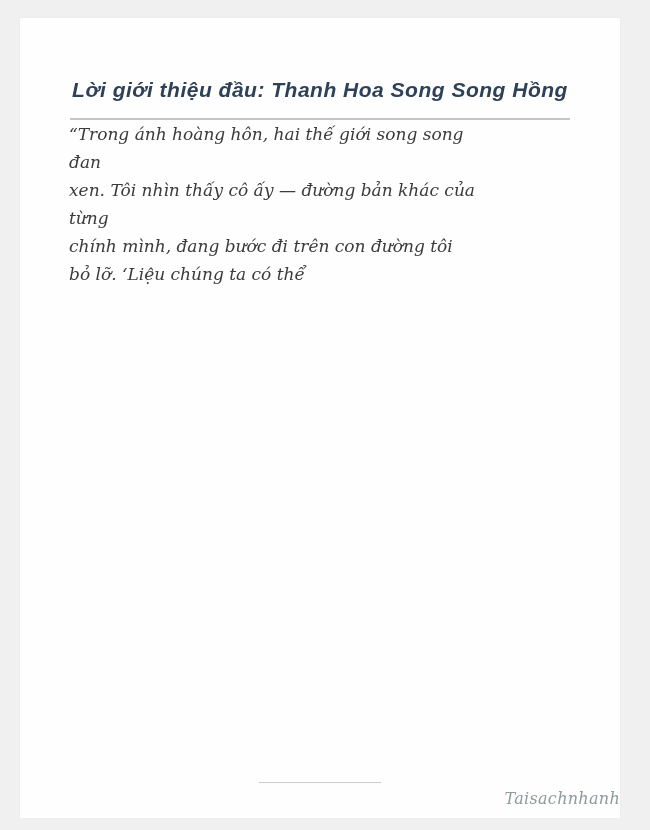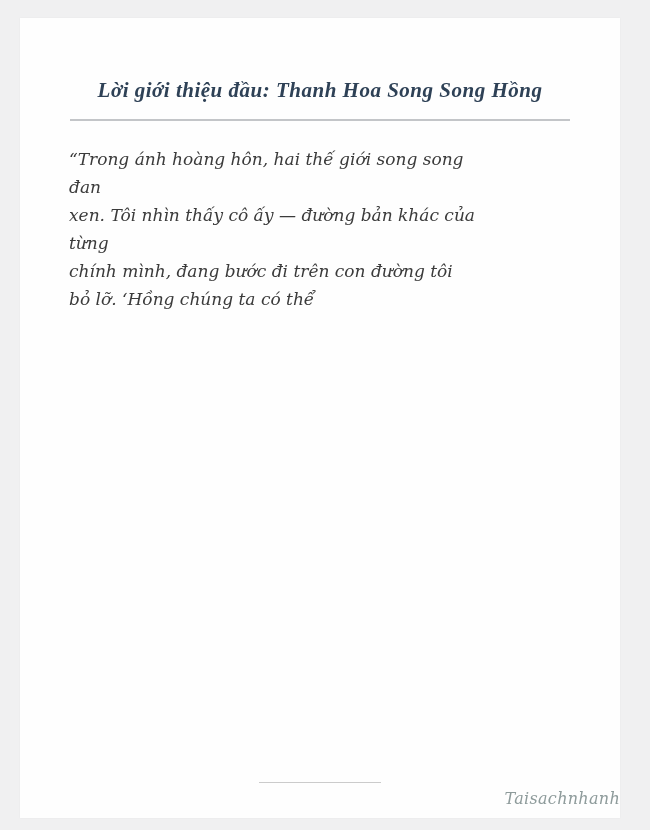--- a/index.html
+++ b/index.html
@@ -24,38 +24,37 @@
     top: 18px;
     width: 600px;
     height: 800px;
     background: #fefefe;
     box-shadow: 0 0 2px rgba(0,0,0,0.04);
   }
 
   .page-title {
     margin-top: 60px;
     text-align: center;
-    font-family: Liberation Serif, serif;
+    font-family: Liberation Sans, sans-serif;
     font-style: italic;
     font-weight: bold;
     font-size: 21px;
     letter-spacing: 0.5px;
     color: #2e4156;
   }
 
   .title-divider {
     width: 500px;
     height: 2px;
     margin: 16px auto 0 auto;
     background: #c3c5c8;
     border: none;
   }
 
   .body-paragraph {
-    margin-top: 24px;
     margin-left: 49px;
     margin-right: 40px;
   }
 
   .body-line {
     font-family: "DejaVu Serif", serif;
     font-style: italic;
     font-size: 17px;
     line-height: 28px;
     color: #3b3b3b;
@@ -95,21 +94,21 @@
     <h1 class="page-title">Lời giới thiệu đầu: Thanh Hoa Song Song Hồng</h1>
 
     <div class="title-divider"></div>
 
     <div class="body-paragraph">
       <div class="body-line">“Trong ánh hoàng hôn, hai thế giới song song</div>
       <div class="body-line">đan</div>
       <div class="body-line">xen. Tôi nhìn thấy cô ấy — đường bản khác của</div>
       <div class="body-line">từng</div>
       <div class="body-line">chính mình, đang bước đi trên con đường tôi</div>
-      <div class="body-line">bỏ lỡ. ‘Hồng chúng ta có thể</div>
+      <div class="body-line">bỏ lỡ. ‘Liệu chúng ta có thể</div>
     </div>
 
     <div class="footer">
       <div class="footer-divider"></div>
       <div class="footer-brand">Taisachnhanh</div>
     </div>
 
   </div>
 </div>
 

